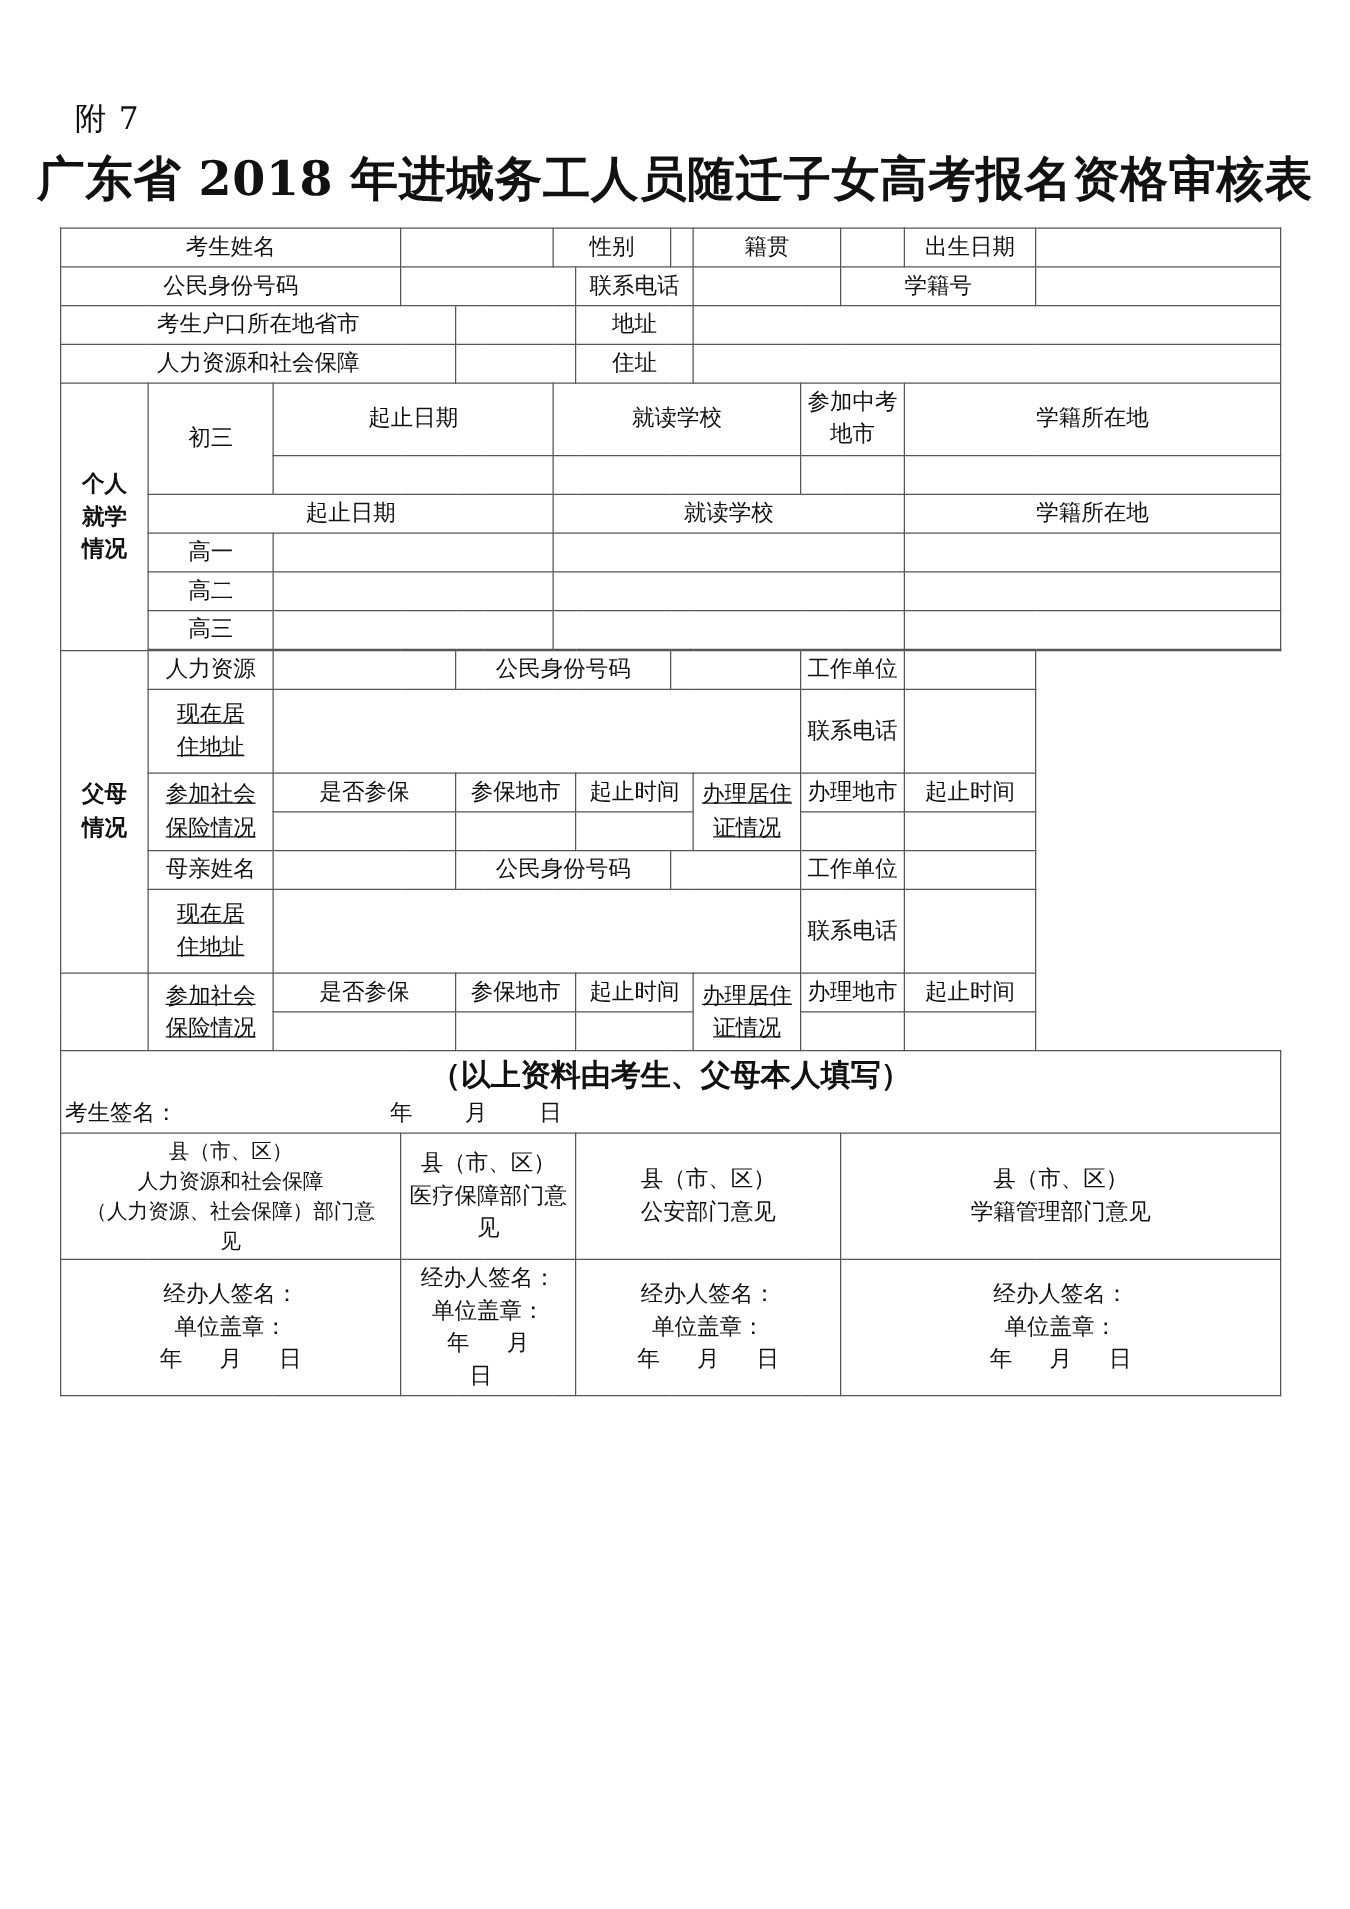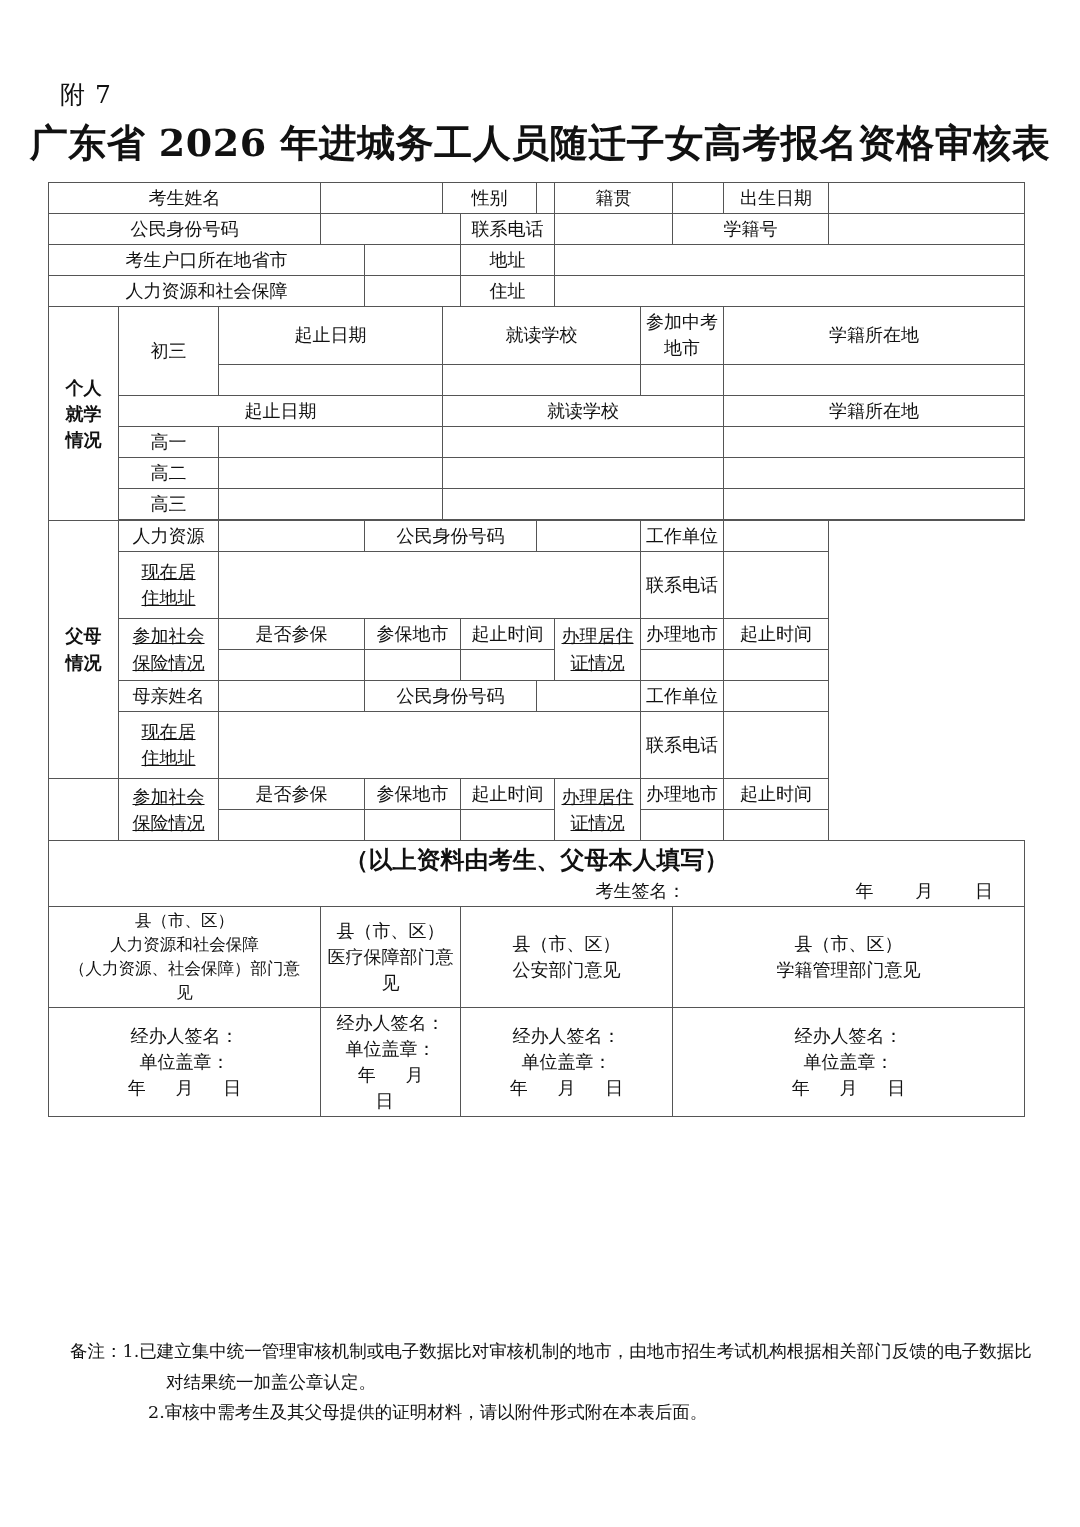--- a/index.html
+++ b/index.html
@@ -46,21 +46,21 @@
     font-size:19px;
     line-height:1.35;
     font-weight:bold;
   }
   .two-line{line-height:1.3;text-decoration:underline;}
   .sig-row td{height:74px;text-align:center;}
   .sig-title{
     font-size:24px;font-weight:bold;
   }
   .sig-inner{
-    display:flex;justify-content:flex-end;align-items:center;
+    display:flex;align-items:center;
     padding-right:10px;
     gap:0;
   }
   .sig-inner .nm{margin-right:170px;}
   .sig-inner .ymd{letter-spacing:18px;}
   .opinion-head td{
     height:116px;
     font-size:17px;
     line-height:1.6;
     vertical-align:middle;
@@ -87,21 +87,21 @@
     position:absolute;left:0;top:1466px;width:1080px;
     text-align:center;font-size:17px;
   }
 </style>
 </head>
 <body>
 
 <div class="page">
 
   <div class="attach">附 7</div>
-  <div class="doc-title">广东省 2026 年进城务工人员随迁子女高考报名资格审核表</div>
+  <div class="doc-title">广东省 2018 年进城务工人员随迁子女高考报名资格审核表</div>
 
   <table class="form">
     <colgroup>
       <col style="width:70px">
       <col style="width:100px">
       <col style="width:102px">
       <col style="width:44px">
       <col style="width:22px">
       <col style="width:56px">
       <col style="width:18px">
@@ -331,20 +331,15 @@
       </td>
       <td colspan="3">
         <span>经办人签名：</span><br>
         <span>单位盖章：</span><br>
         <span class="ymd-line">年  月  日</span>
       </td>
     </tr>
   </tbody>
     </table>
 
-  <div class="notes">
-    <span class="l1"><span>备注：</span><span>1.已建立集中统一管理审核机制或电子数据比对审核机制的地市，由地市招生考试机构根据相关部门反馈的电子数据比</span></span>
-    <span class="l2">对结果统一加盖公章认定。</span>
-    <span class="l3">2.审核中需考生及其父母提供的证明材料，请以附件形式附在本表后面。</span>
-  </div>
 
 
 </div>
 
 </body></html>

